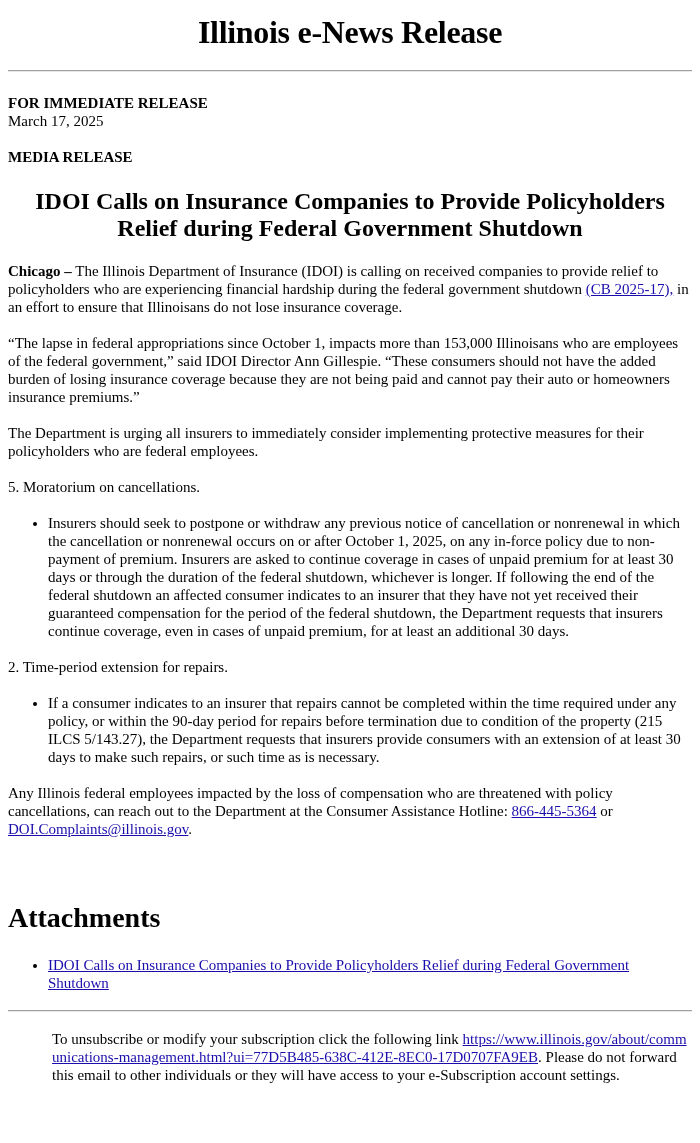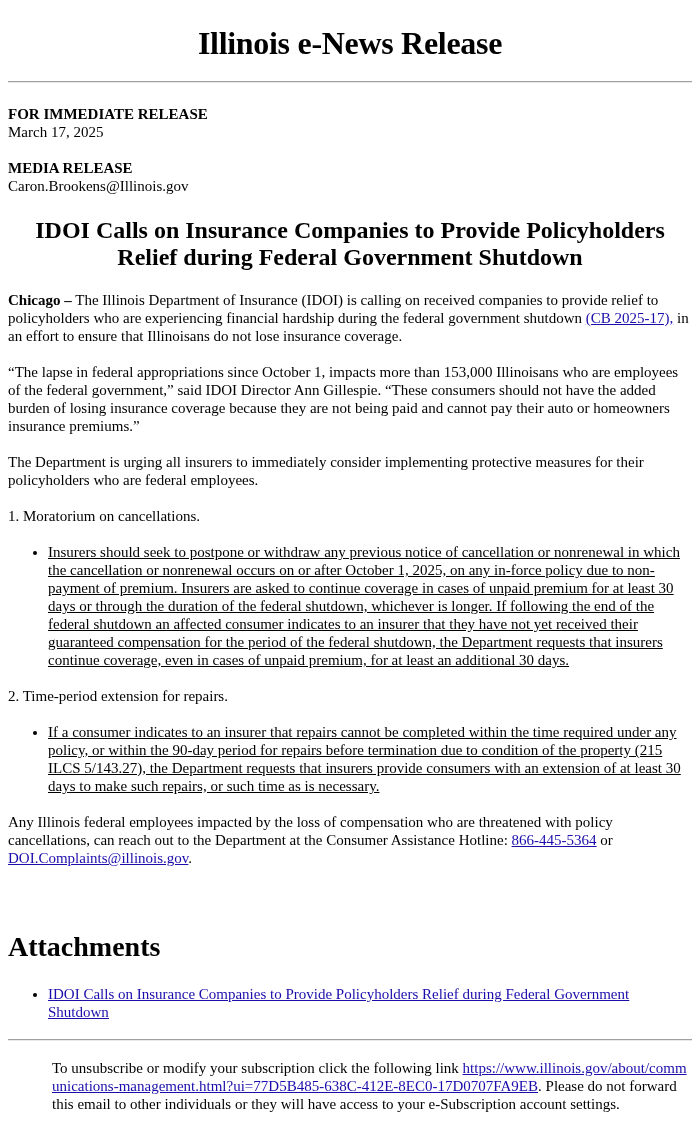--- a/index.html
+++ b/index.html
@@ -9,21 +9,21 @@
     font-family: "Liberation Serif", "DejaVu Serif", serif;
     font-size: 15px;
     line-height: 18px;
     color: #000;
   }
   .wrap { padding: 0 8px; }
   h1.site-title {
     text-align: center;
     font-size: 32px;
     font-weight: bold;
-    margin: 16px;
+    margin: 5px;
     padding-top: 10px;
     line-height: 34px;
     letter-spacing: -0.3px;
   }
   hr {
     border: none;
     border-top: 1px solid #a0a0a0;
     border-bottom: 1px solid #e8e8e8;
     margin: 0;
     height: 0;
@@ -35,21 +35,21 @@
   h2.headline {
     text-align: center;
     font-size: 24px;
     line-height: 27px;
     font-weight: bold;
     margin: 22px 20px 20px 20px;
   }
   p { margin: 0 0 18px 0; }
   a { color: #1a0dab; text-decoration: underline; }
   ul { margin: 0 0 18px 0; padding-left: 40px; }
-  ul li { margin: 0; text-decoration: underline; }
+  ul li { margin: 0; }
   h2.attach {
     font-size: 28px;
     font-weight: bold;
     margin: 66px 0 24px 0;
     line-height: 28px;
   }
   hr.bottom { margin-top: 8px; margin-bottom: 18px; }
   .footer { word-break: break-all; margin-left: 44px; }
   .footer .txt { word-break: normal; }
 </style>
@@ -61,33 +61,32 @@
   <h1 class="site-title">Illinois e-News Release</h1>
   <hr class="top">
 
   <div class="meta">
     <div class="meta-block">
       <div class="label">FOR IMMEDIATE RELEASE</div>
       <div>March 17, 2025</div>
     </div>
     <div class="meta-block">
       <div class="label">MEDIA RELEASE</div>
-      <div>Caron.Brookens@Illinois.gov</div>
     </div>
   </div>
 
   <h2 class="headline">IDOI Calls on Insurance Companies to Provide Policyholders Relief during Federal Government Shutdown</h2>
 
   <p><b>Chicago –</b><span> The Illinois Department of Insurance (IDOI) is calling on received companies to provide relief to policyholders who are experiencing financial hardship during the federal government shutdown </span><a href="#">(CB 2025-17),</a><span> in an effort to ensure that Illinoisans do not lose insurance coverage.</span></p>
 
   <p>“The lapse in federal appropriations since October 1, impacts more than 153,000 Illinoisans who are employees of the federal government,” said IDOI Director Ann Gillespie. “These consumers should not have the added burden of losing insurance coverage because they are not being paid and cannot pay their auto or homeowners insurance premiums.”</p>
 
   <p>The Department is urging all insurers to immediately consider implementing protective measures for their policyholders who are federal employees.</p>
 
-  <p>1. Moratorium on cancellations.</p>
+  <p>5. Moratorium on cancellations.</p>
   <ul>
     <li>Insurers should seek to postpone or withdraw any previous notice of cancellation or nonrenewal in which the cancellation or nonrenewal occurs on or after October 1, 2025, on any in-force policy due to non-payment of premium. Insurers are asked to continue coverage in cases of unpaid premium for at least 30 days or through the duration of the federal shutdown, whichever is longer. If following the end of the federal shutdown an affected consumer indicates to an insurer that they have not yet received their guaranteed compensation for the period of the federal shutdown, the Department requests that insurers continue coverage, even in cases of unpaid premium, for at least an additional 30 days.</li>
   </ul>
 
   <p>2. Time-period extension for repairs.</p>
   <ul>
     <li>If a consumer indicates to an insurer that repairs cannot be completed within the time required under any policy, or within the 90-day period for repairs before termination due to condition of the property (215 ILCS 5/143.27), the Department requests that insurers provide consumers with an extension of at least 30 days to make such repairs, or such time as is necessary.</li>
   </ul>
 
   <p><span>Any Illinois federal employees impacted by the loss of compensation who are threatened with policy cancellations, can reach out to the Department at the Consumer Assistance Hotline: </span><a href="#">866-445-5364</a><span> or </span><a href="#">DOI.Complaints@illinois.gov</a><span>.</span></p>

